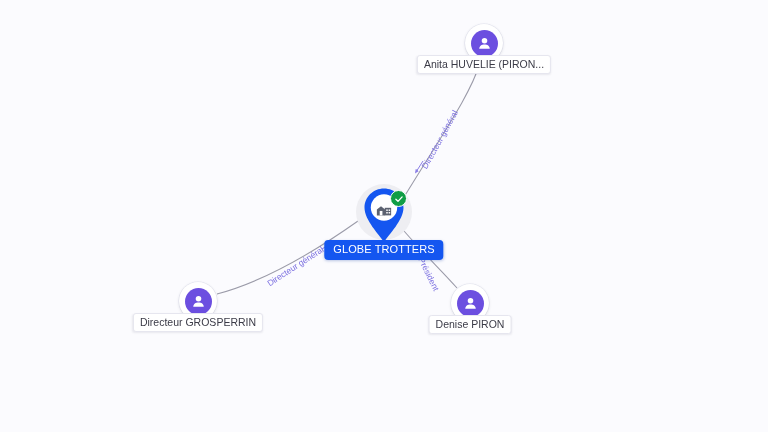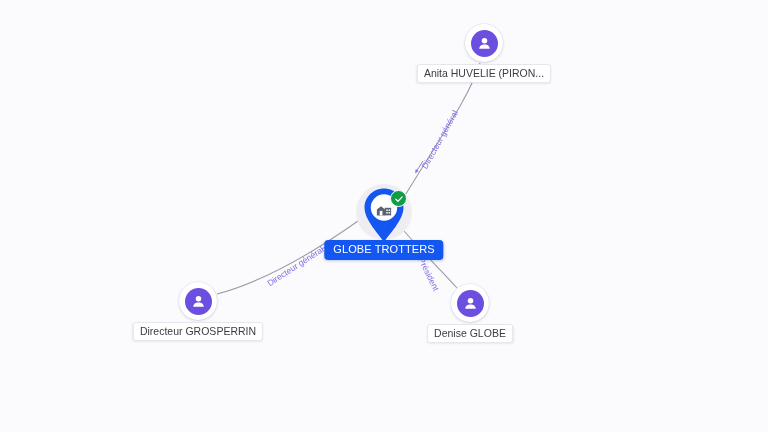--- a/index.html
+++ b/index.html
@@ -55,21 +55,21 @@
     border-radius: 50%;
     background: #6c4fe0;
     display: flex;
     align-items: center;
     justify-content: center;
   }
   .avatar-circle svg { display: block; }
 
   .person-label {
     position: absolute;
-    top: 21px;
+    top: 12px;
     left: 50%;
     transform: translateX(-50%);
     background: #ffffff;
     border: 1px solid #e6e6ef;
     border-radius: 3px;
     padding: 2px 6px 3px 6px;
     font-size: 10.5px;
     line-height: 12px;
     color: #3b3b47;
     white-space: nowrap;
@@ -208,21 +208,21 @@
 
   <div class="person-node" style="left:470px; top:303px;">
     <div class="avatar-ring">
       <div class="avatar-circle">
         <svg width="17" height="17" viewBox="0 0 24 24" aria-hidden="true">
           <circle cx="12" cy="8" r="3.9" fill="#ffffff"></circle>
           <path d="M4.6 19.4c0-4.0 3.3-6.1 7.4-6.1s7.4 2.1 7.4 6.1z" fill="#ffffff"></path>
         </svg>
       </div>
     </div>
-    <div class="person-label">Denise GLOBE</div>
+    <div class="person-label">Denise PIRON</div>
   </div>
 
   <div id="company-node" style="left:384px; top:212px;">
 
     <div class="pin-halo"></div>
 
     <div class="pin-shape">
       <svg width="44" height="58" viewBox="0 0 44 58" aria-hidden="true">
         <path d="M22 2.5c-10.8 0-19.5 8.6-19.5 19.2 0 12.5 15.3 27.6 18.4 32.8 0.5 0.9 1.7 0.9 2.2 0 3.1-5.2 18.4-20.3 18.4-32.8C41.5 11.1 32.8 2.5 22 2.5z" fill="#1456f0"></path>
         <circle cx="22" cy="21.5" r="13.2" fill="#ffffff"></circle>

